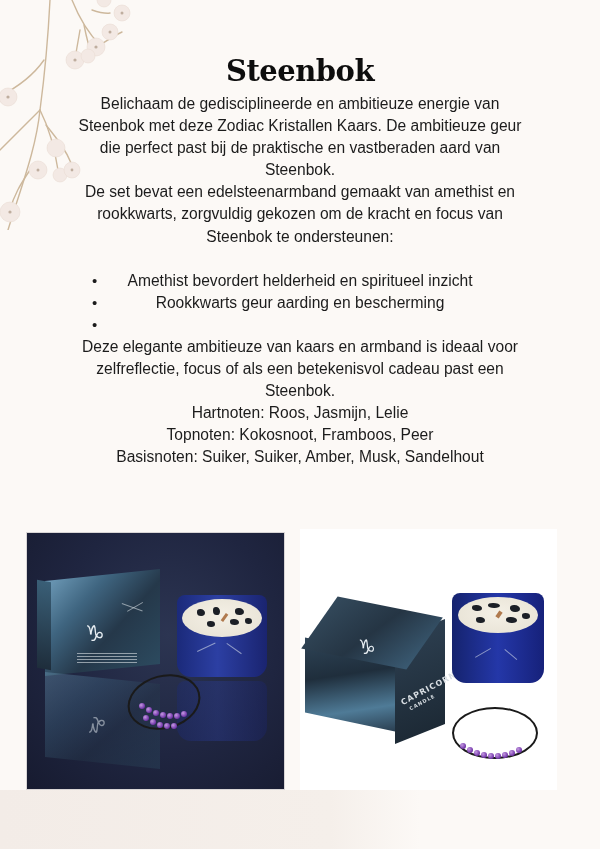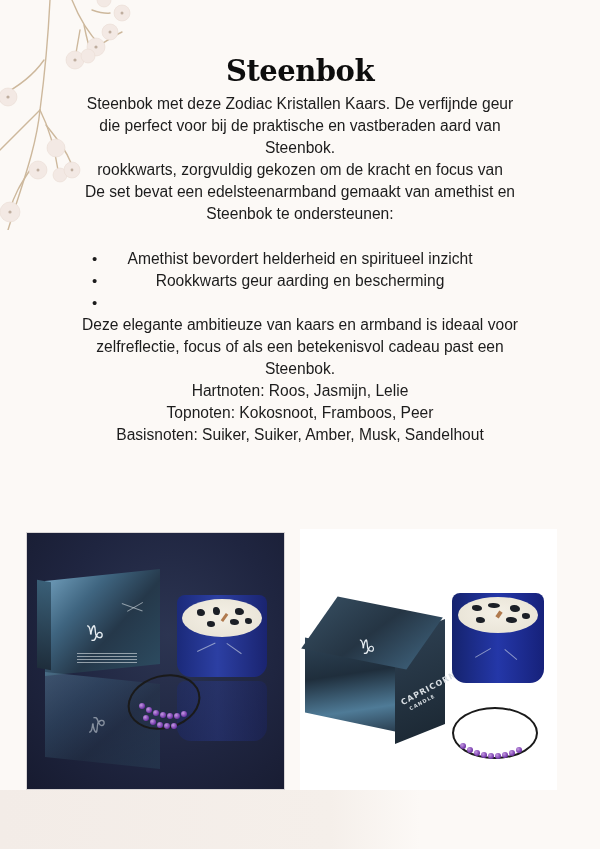--- a/index.html
+++ b/index.html
@@ -131,25 +131,26 @@
     <circle cx="8" cy="97" r="1.6"></circle>
       <circle cx="38" cy="170" r="1.5"></circle>
     <circle cx="72" cy="170" r="1.4"></circle>
       <circle cx="10" cy="212" r="1.6"></circle>
   </g>
 </svg>
 
 <h1 class="title">Steenbok</h1>
 
 <div class="body-text">
-  <p>Steenbok met deze Zodiac Kristallen Kaars. De verfijnde geur</p>
-  <p>die perfect voor bij de praktische en vastberaden aard van</p>
+  <p>Belichaam de gedisciplineerde en ambitieuze energie van</p>
+  <p>Steenbok met deze Zodiac Kristallen Kaars. De ambitieuze geur</p>
+  <p>die perfect past bij de praktische en vastberaden aard van</p>
   <p>Steenbok.</p>
+  <p>De set bevat een edelsteenarmband gemaakt van amethist en</p>
   <p>rookkwarts, zorgvuldig gekozen om de kracht en focus van</p>
-  <p>De set bevat een edelsteenarmband gemaakt van amethist en</p>
   <p>Steenbok te ondersteunen:</p>
   <div class="gap"></div>
   <ul class="bullets">
     <li>
       <span class="dot">•</span>
       <span>Amethist bevordert helderheid en spiritueel inzicht</span>
     </li>
     <li>
       <span class="dot">•</span>
       <span>Rookkwarts geur aarding en bescherming</span>

